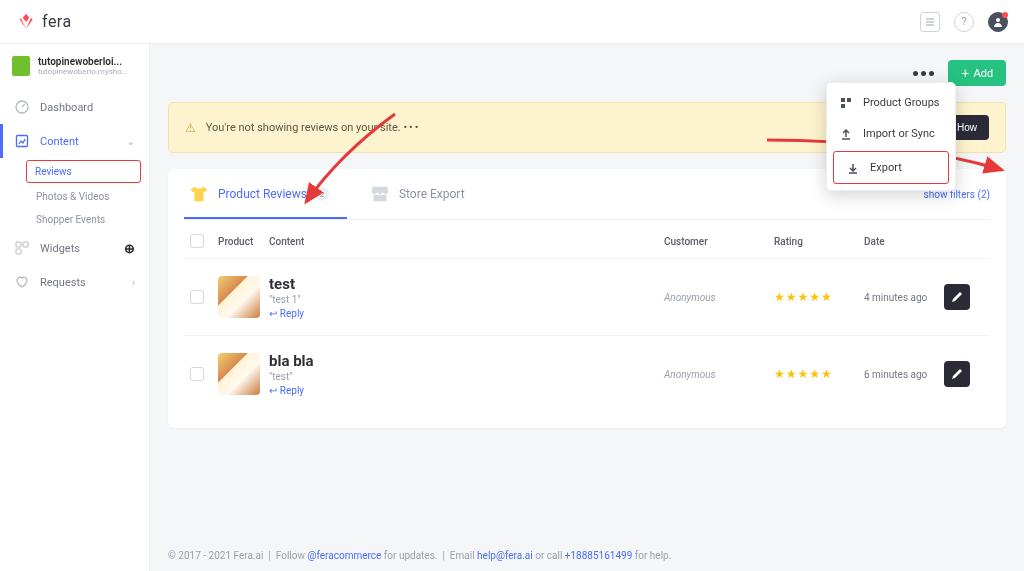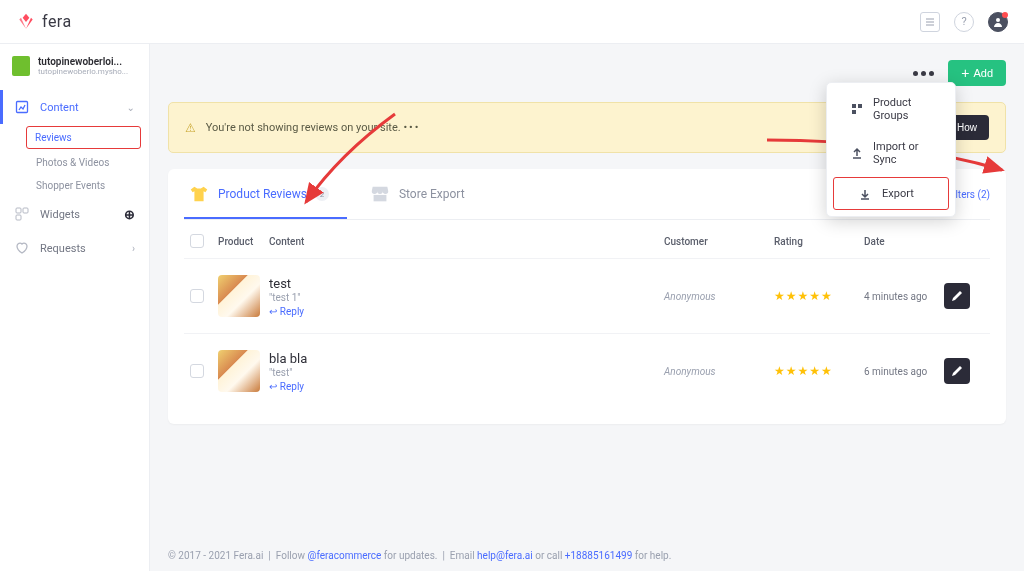--- a/index.html
+++ b/index.html
@@ -57,33 +57,33 @@
 .col-prod{width:51px}
 .col-content{flex:1}
 .col-cust{width:110px}
 .col-rating{width:90px}
 .col-date{width:80px}
 .col-act{width:40px}
 
 .row{display:flex;align-items:center;padding:16px 6px;border-top:1px solid #f1f2f5}
 .chk{width:14px;height:14px;border:1.5px solid #d4d8e0;border-radius:3px}
 .thumb{width:42px;height:42px;border-radius:4px;overflow:hidden;background:linear-gradient(135deg,#f0d070 0%,#d98a50 35%,#fff3d8 36%,#fff9ee 60%,#c97a3a 100%)}
-.rtitle{font-size:13px;font-weight:400;color:#2f2f38}
+.rtitle{font-size:15px;font-weight:700;color:#2f2f38}
 .rsub{font-size:10px;color:#9aa0af;margin-top:1px}
 .reply{font-size:10px;color:#4a6cff;margin-top:3px;cursor:pointer}
 .cust{font-size:10px;color:#9aa0af;font-style:italic}
 .stars{color:#ffc107;font-size:12px;letter-spacing:1px}
 .date{font-size:10px;color:#737784}
 .actbtn{width:26px;height:26px;background:#2b2b38;border-radius:4px;display:flex;align-items:center;justify-content:center;color:#fff;cursor:pointer}
 
 .footer{position:absolute;bottom:10px;left:18px;font-size:10px;color:#9aa0af}
 .footer a{color:#4a6cff;text-decoration:none}
 
 .dropdown{position:absolute;top:38px;right:68px;width:130px;background:#fff;border-radius:5px;box-shadow:0 4px 18px rgba(0,0,0,0.18);z-index:50;padding:4px 0;border:1px solid #eceef2}
-.dd-item{display:flex;align-items:center;gap:10px;padding:9px 24px;font-size:11px;color:#3a3a45;cursor:pointer}
+.dd-item{display:flex;align-items:center;gap:10px;padding:9px 12px;font-size:11px;color:#3a3a45;cursor:pointer}
 .dd-item .dd-icon{width:14px;display:flex;align-items:center;justify-content:center;color:#4b5060}
 .dd-item.hl{border:1.5px solid #e63a3a;border-radius:3px;margin:2px 6px}
 
 .arrow{position:absolute;pointer-events:none}
 .arrow.a1{left:150px;top:60px}
 .arrow.a2{left:612px;top:86px}
 </style>
 </head>
 <body>
 
@@ -116,20 +116,29 @@
 <div class="layout">
   <div class="sidebar">
     <div class="store">
       <div class="store-badge"></div>
       <div style="min-width:0">
         <div class="store-name">tutopinewoberloi...</div>
         <div class="store-sub">tutopinewoberlo.mysho...</div>
       </div>
     </div>
     <div class="nav">
+      <div class="nav-item">
+        <div class="nav-icon">
+            <svg width="14" height="14" viewBox="0 0 14 14">
+              <circle cx="7" cy="7" r="6" fill="none" stroke="currentColor" stroke-width="1.3"></circle>
+              <path d="M7 7l3-3" stroke="currentColor" stroke-width="1.3"></path>
+            </svg>
+          </div>
+        <span>Dashboard</span>
+      </div>
       <div class="nav-item active">
         <div class="nav-icon">
             <svg width="14" height="14" viewBox="0 0 14 14">
               <rect x="1.5" y="1.5" width="11" height="11" rx="1" fill="none" stroke="currentColor" stroke-width="1.3"></rect>
               <path d="M4 10l2-3 2 2 2-4" stroke="currentColor" stroke-width="1.3" fill="none"></path>
             </svg>
           </div>
         <span>Content</span>
         <span class="chev">⌄</span>
       </div>

